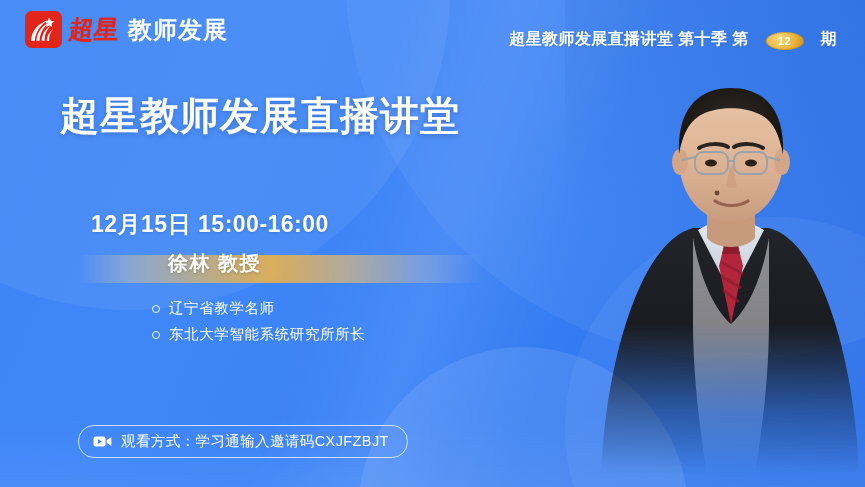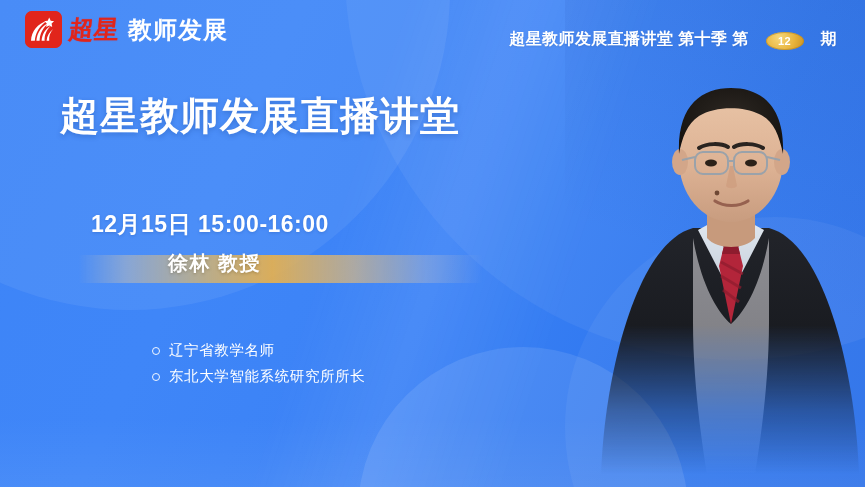--- a/index.html
+++ b/index.html
@@ -183,21 +183,20 @@
     letter-spacing: 1.5px;
     z-index: 6;
     text-shadow: 0 1px 3px rgba(80,60,20,0.35);
   }
 
   
   .creds {
     position: absolute;
     left: 152px; top: 300px;
     z-index: 6;
-    margin-top: 42px;
   }
   .cred-item {
     display: flex;
     align-items: center;
     gap: 9px;
     margin-bottom: 9px;
     font-size: 14.5px;
     color: #ffffff;
     letter-spacing: 0.6px;
     line-height: 1.2;
@@ -367,14 +366,22 @@
     <div class="cred-item">
       <span class="cred-bullet"></span>
       <span>辽宁省教学名师</span>
     </div>
     <div class="cred-item">
       <span class="cred-bullet"></span>
       <span>东北大学智能系统研究所所长</span>
     </div>
   </div>
 
+  <div class="watch-pill">
+    <svg class="cam-icon" viewBox="0 0 19 13" xmlns="http://www.w3.org/2000/svg">
+      <rect x="0.5" y="1.5" width="12" height="10" rx="2.2" fill="#ffffff"></rect>
+      <path d="M13.6 5.2 L18.4 2.1 L18.4 10.9 L13.6 7.8 Z" fill="#ffffff"></path>
+      <path d="M4.9 4.3 L8.9 6.5 L4.9 8.7 Z" fill="#3b82f6"></path>
+    </svg>
+    <span class="watch-text">观看方式：学习通输入邀请码CXJFZBJT</span>
+  </div>
 
 </div>
 
 </body></html>

